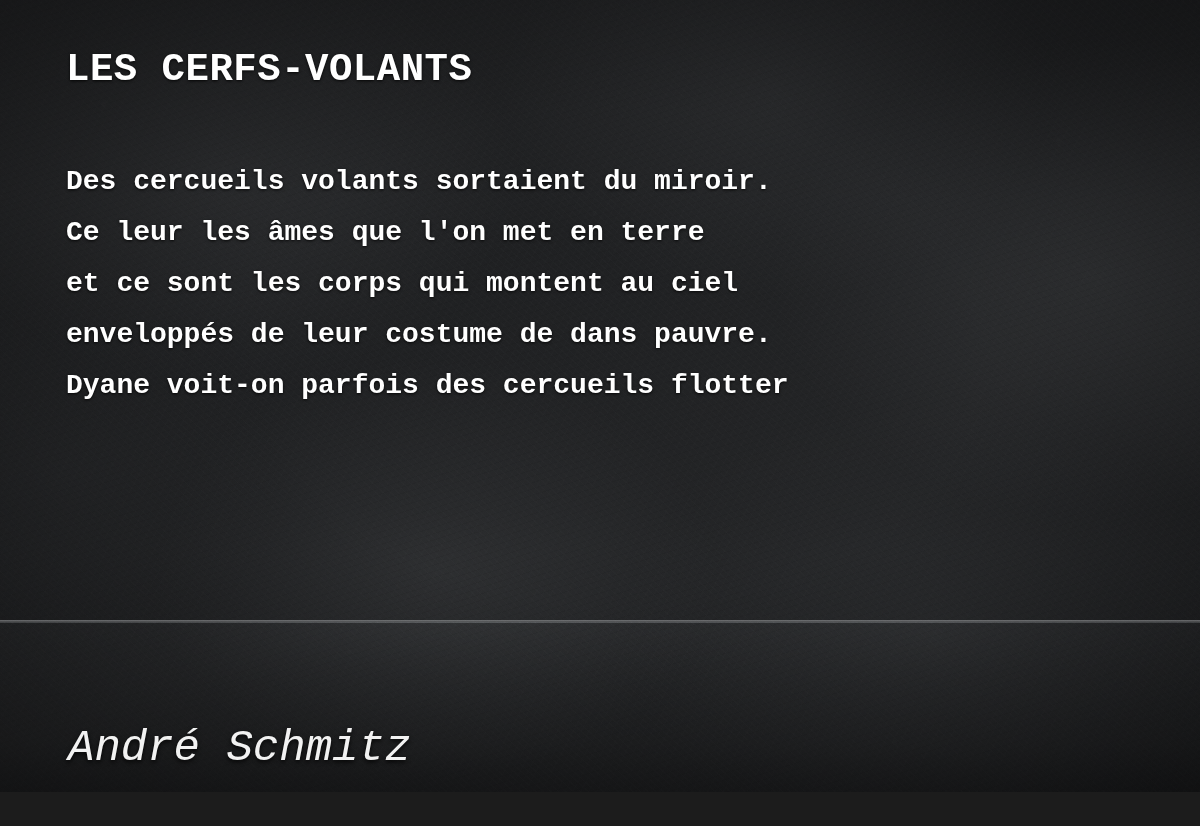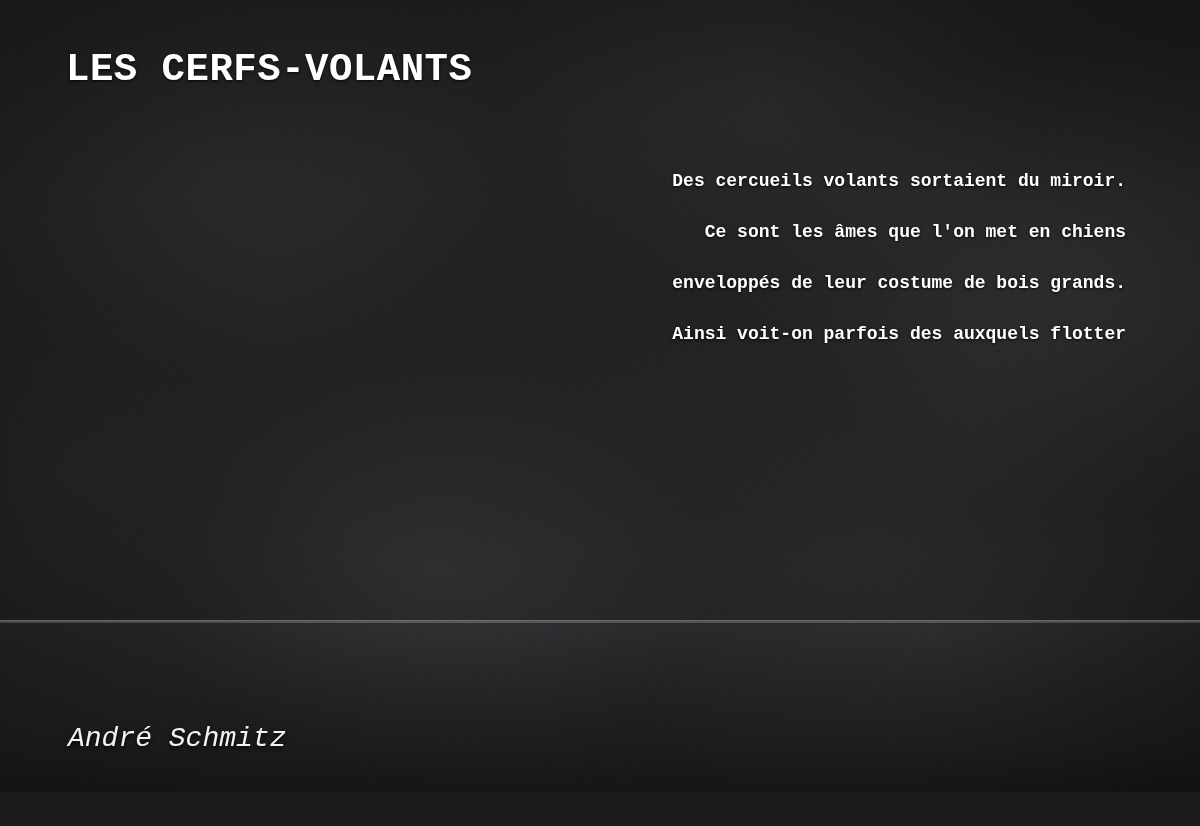--- a/index.html
+++ b/index.html
@@ -96,37 +96,36 @@
     text-shadow: 0 1px 3px rgba(0,0,0,0.85);
     white-space: nowrap;
   }
   .poem-body {
     position: absolute;
     left: 66px;
     top: 156px;
     width: 1060px;
   }
   .poem-line {
-    font-size: 18px;
+    font-size: 28px;
     font-weight: bold;
     color: #ffffff;
     line-height: 51px;
     height: 51px;
     text-shadow: 0 1px 3px rgba(0,0,0,0.85);
     white-space: pre;
-    text-align: right;
   }
   .poem-line.blank {
     color: transparent;
   }
   .author {
     position: absolute;
     left: 68px;
     top: 723px;
-    font-size: 28px;
+    font-size: 44px;
     font-style: italic;
     font-weight: normal;
     color: #f2f2f2;
     text-shadow: 0 2px 4px rgba(0,0,0,0.85);
     white-space: nowrap;
   }
 </style>
 </head>
 <body>
 
@@ -138,21 +137,22 @@
 
   <div class="poem-scrim"></div>
   <div class="seam"></div>
   <div class="footer-scrim"></div>
 
   <div class="content">
     <div class="poem-title">LES CERFS-VOLANTS</div>
 
     <div class="poem-body">
       <div class="poem-line">Des cercueils volants sortaient du miroir.</div>
-      <div class="poem-line">Ce sont les âmes que l'on met en chiens</div>
-      <div class="poem-line">enveloppés de leur costume de bois grands.</div>
-      <div class="poem-line">Ainsi voit-on parfois des auxquels flotter</div>
+      <div class="poem-line">Ce leur les âmes que l'on met en terre</div>
+      <div class="poem-line">et ce sont les corps qui montent au ciel</div>
+      <div class="poem-line">enveloppés de leur costume de dans pauvre.</div>
+      <div class="poem-line">Dyane voit-on parfois des cercueils flotter</div>
       <div class="poem-line blank"></div>
     </div>
 
     <div class="author">André Schmitz</div>
   </div>
 </div>
 
 </body></html>

